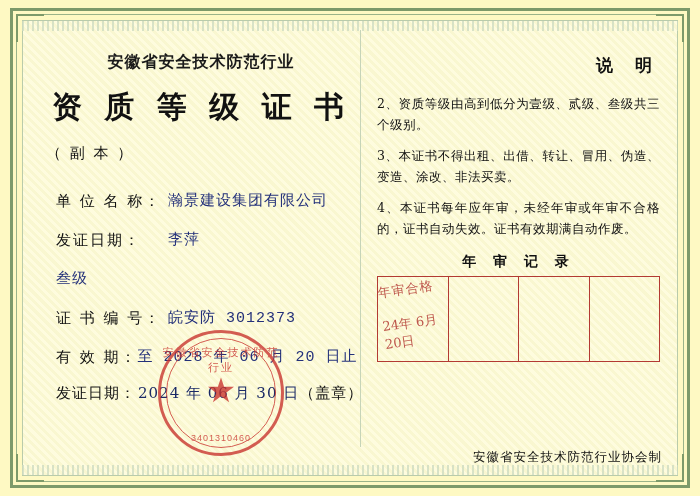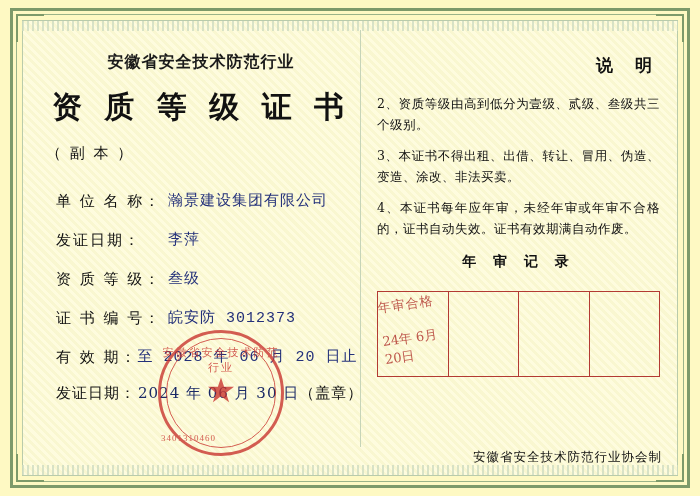--- a/index.html
+++ b/index.html
@@ -196,22 +196,22 @@
     left: 0; right: 0; top: 12px;
     text-align: center;
     font-family: "DejaVu Serif", serif;
     font-size: 11px;
     color: #c8312c;
     letter-spacing: 2px;
   }
   .seal-text-bottom {
     position: absolute;
     left: 0; right: 0; bottom: 10px;
-    text-align: left;
-    font-family: Liberation Serif, serif;
+    text-align: center;
+    font-family: Liberation Sans, sans-serif;
     font-size: 9px;
     color: #c8312c;
     letter-spacing: 1px;
   }
 
   
   .notice-title {
     text-align: right;
     font-family: "DejaVu Serif", serif;
     font-size: 17px;
@@ -231,21 +231,21 @@
     letter-spacing: 0.5px;
   }
   .record-title {
     text-align: center;
     font-family: "DejaVu Serif", serif;
     font-size: 14px;
     font-weight: bold;
     color: #111;
     letter-spacing: 6px;
     margin-top: 14px;
-    margin-bottom: 20px;
+    margin-bottom: 5px;
   }
   .record-table {
     width: 100%;
     border-collapse: collapse;
     height: 86px;
     position: relative;
   }
   .record-table td {
     border: 1px solid #b33a33;
     width: 25%;
@@ -313,21 +313,20 @@
         <div class="fields">
           <div class="field-row">
             <span class="field-label">单 位 名 称：</span>
             <span class="field-value handwrite">瀚景建设集团有限公司</span>
           </div>
           <div class="field-row">
             <span class="field-label">发证日期：</span>
             <span class="field-value handwrite">李萍</span>
           </div>
           <div class="field-row">
-            <span class="field-label">资 质 等 级：</span>
             <span class="field-value handwrite">叁级</span>
           </div>
           <div class="field-row">
             <span class="field-label">证 书 编 号：</span>
             <span class="field-value handwrite">皖安防 3012373</span>
           </div>
           <div class="field-row">
             <span class="field-label">有 效 期：</span>
             <span class="field-value handwrite">至 2028 年 06 月 20 日止</span>
           </div>

